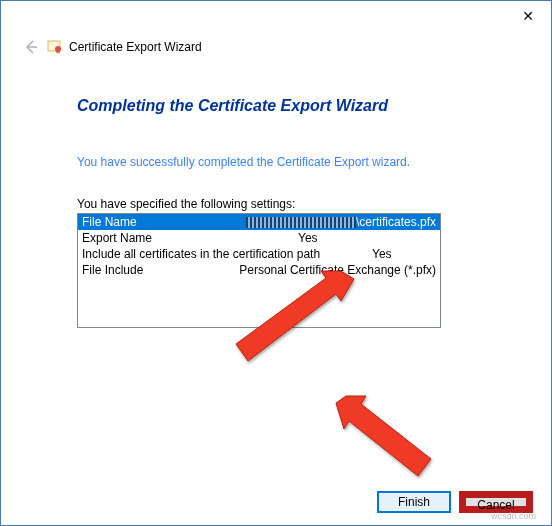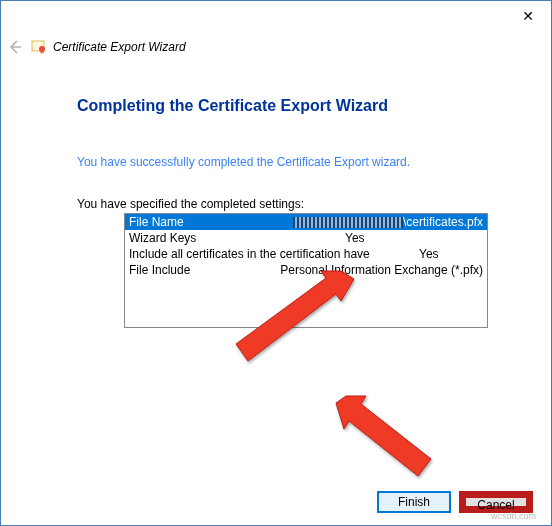--- a/index.html
+++ b/index.html
@@ -33,23 +33,22 @@
       align-items: center;
       justify-content: center;
       font-size: 14px;
       font-family: Arial, sans-serif;
       color: #000;
       cursor: pointer;
     }
     .header {
       display: flex;
       align-items: center;
-      padding: 0 20px 10px 4px;
+      padding: 0 20px 10px 20px;
       gap: 6px;
-      font-style: italic;
     }
     .back-arrow {
       width: 20px;
       height: 20px;
       display: flex;
       align-items: center;
       justify-content: center;
       color: #999;
       font-size: 18px;
       cursor: default;
@@ -66,38 +65,38 @@
       color: #000;
     }
     .content {
       padding: 30px 38px 0 76px;
     }
     .heading {
       font-size: 16px;
       font-weight: 600;
       color: #003399;
       margin-bottom: 40px;
+      font-style: italic;
     }
     .success-text {
       font-size: 12px;
       color: #3b82f6;
       margin-bottom: 28px;
     }
     .settings-label {
       font-size: 12px;
       color: #000;
       margin-bottom: 2px;
     }
     .settings-box {
       border: 1px solid #828790;
       width: 364px;
       height: 115px;
       background: #fff;
       overflow: hidden;
-      margin-left: 47px;
     }
     .settings-row {
       display: flex;
       font-size: 12px;
       line-height: 16px;
       padding: 0 4px;
     }
     .settings-row.selected {
       background: #0078d7;
       color: #fff;
@@ -165,38 +164,38 @@
           <circle cx="11" cy="10" r="3" fill="#e74c3c"></circle>
           <path d="M9 12 L10 15 L11 13 L12 15 L13 12" fill="#e74c3c"></path>
         </svg>
     </div>
     <div class="wizard-title">Certificate Export Wizard</div>
   </div>
 
   <div class="content">
     <div class="heading">Completing the Certificate Export Wizard</div>
     <div class="success-text">You have successfully completed the Certificate Export wizard.</div>
-    <div class="settings-label">You have specified the completed settings:</div>
+    <div class="settings-label">You have specified the following settings:</div>
 
     <div class="settings-box">
       <div class="settings-row selected">
         <div class="col-key">File Name</div>
         <div class="col-val"><span class="redacted" style="width:110px"></span><span>\certificates.pfx</span></div>
       </div>
       <div class="settings-row">
-        <div class="col-key">Wizard Keys</div>
+        <div class="col-key">Export Name</div>
         <div class="col-val">Yes</div>
       </div>
       <div class="settings-row">
-        <div class="col-key" style="width:290px">Include all certificates in the certification have</div>
+        <div class="col-key" style="width:290px">Include all certificates in the certification path</div>
         <div class="col-val">Yes</div>
       </div>
       <div class="settings-row">
         <div class="col-key">File Include</div>
-        <div class="col-val">Personal Information Exchange (*.pfx)</div>
+        <div class="col-val">Personal Certificate Exchange (*.pfx)</div>
       </div>
     </div>
   </div>
 
   <svg class="arrow" style="left:225px; top:265px;" width="130" height="110" viewBox="0 0 130 110">
     <defs>
         <filter id="s1">
           <feDropShadow dx="1" dy="2" stdDeviation="1.5" flood-opacity="0.35"></feDropShadow>
         </filter>
       </defs>

